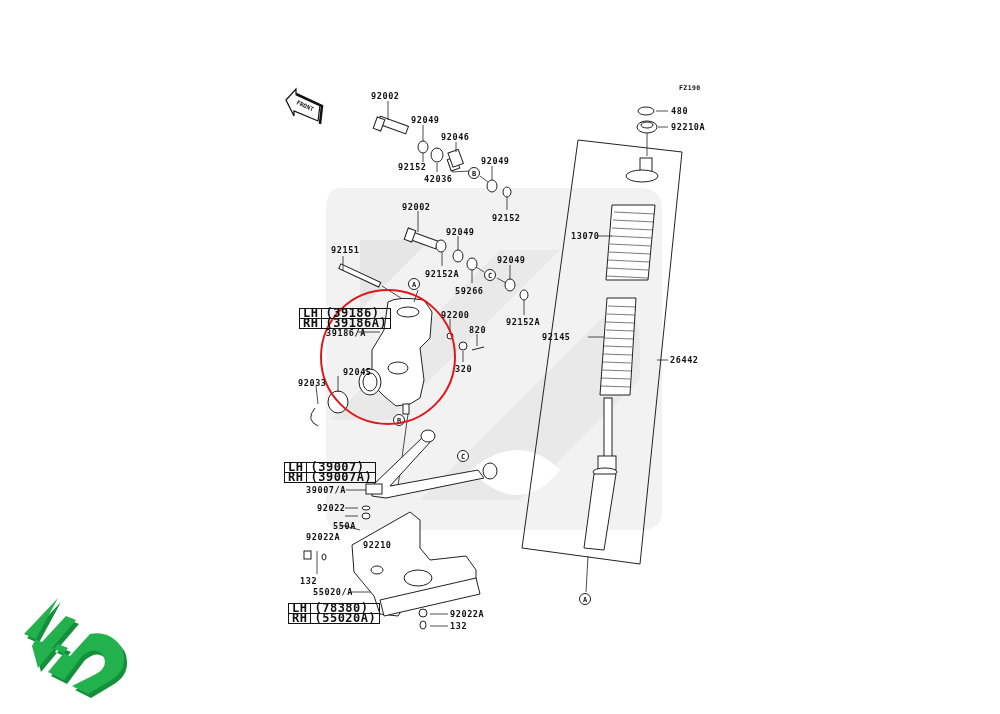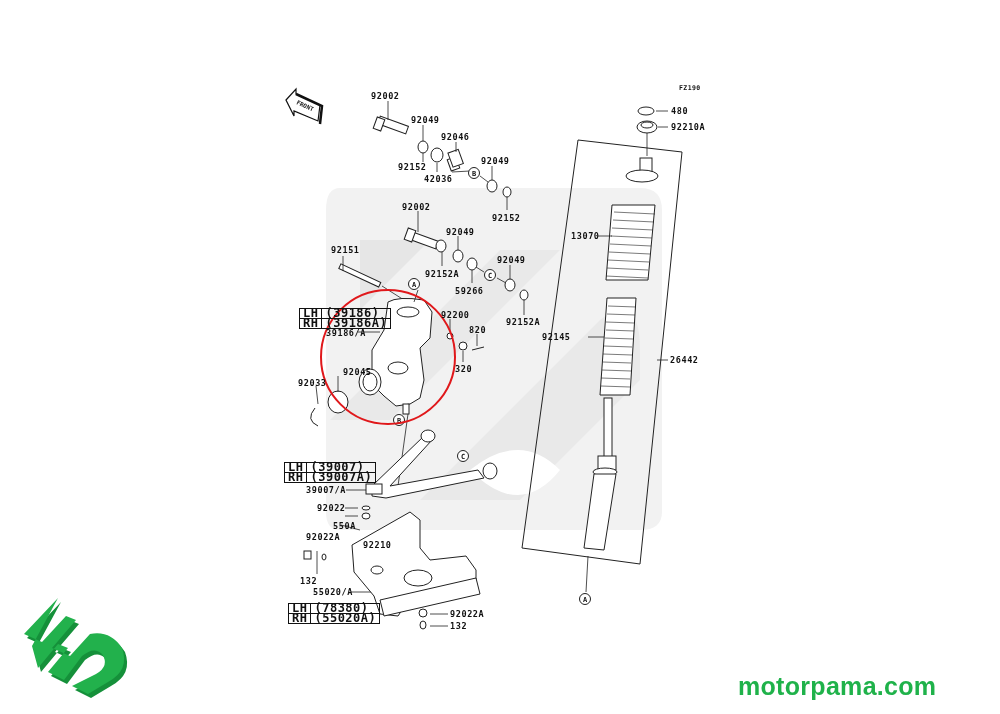--- a/index.html
+++ b/index.html
@@ -260,14 +260,13 @@
 
   <svg width="130" height="110" viewBox="0 0 130 110" style="position:absolute;left:18px;top:590px;">
     <g fill="#15903a" transform="translate(3,4)">
       <path d="M40 8 L6 44 L24 52 L48 26 L58 30 L34 58 L52 66 L72 44 Q92 40 104 58 Q112 80 90 92 L70 104 L54 96 L78 84 Q92 76 84 64 Q76 56 64 66 L46 90 L30 82 L50 58 L40 54 L20 78 L14 56 Z"></path>
     </g>
     <g fill="#22b14c">
       <path d="M40 8 L6 44 L24 52 L48 26 L58 30 L34 58 L52 66 L72 44 Q92 40 104 58 Q112 80 90 92 L70 104 L54 96 L78 84 Q92 76 84 64 Q76 56 64 66 L46 90 L30 82 L50 58 L40 54 L20 78 L14 56 Z"></path>
     </g>
   </svg>
 
-  <div class="brand">motorpama.com</div>
 </div>
 
 </body></html>

